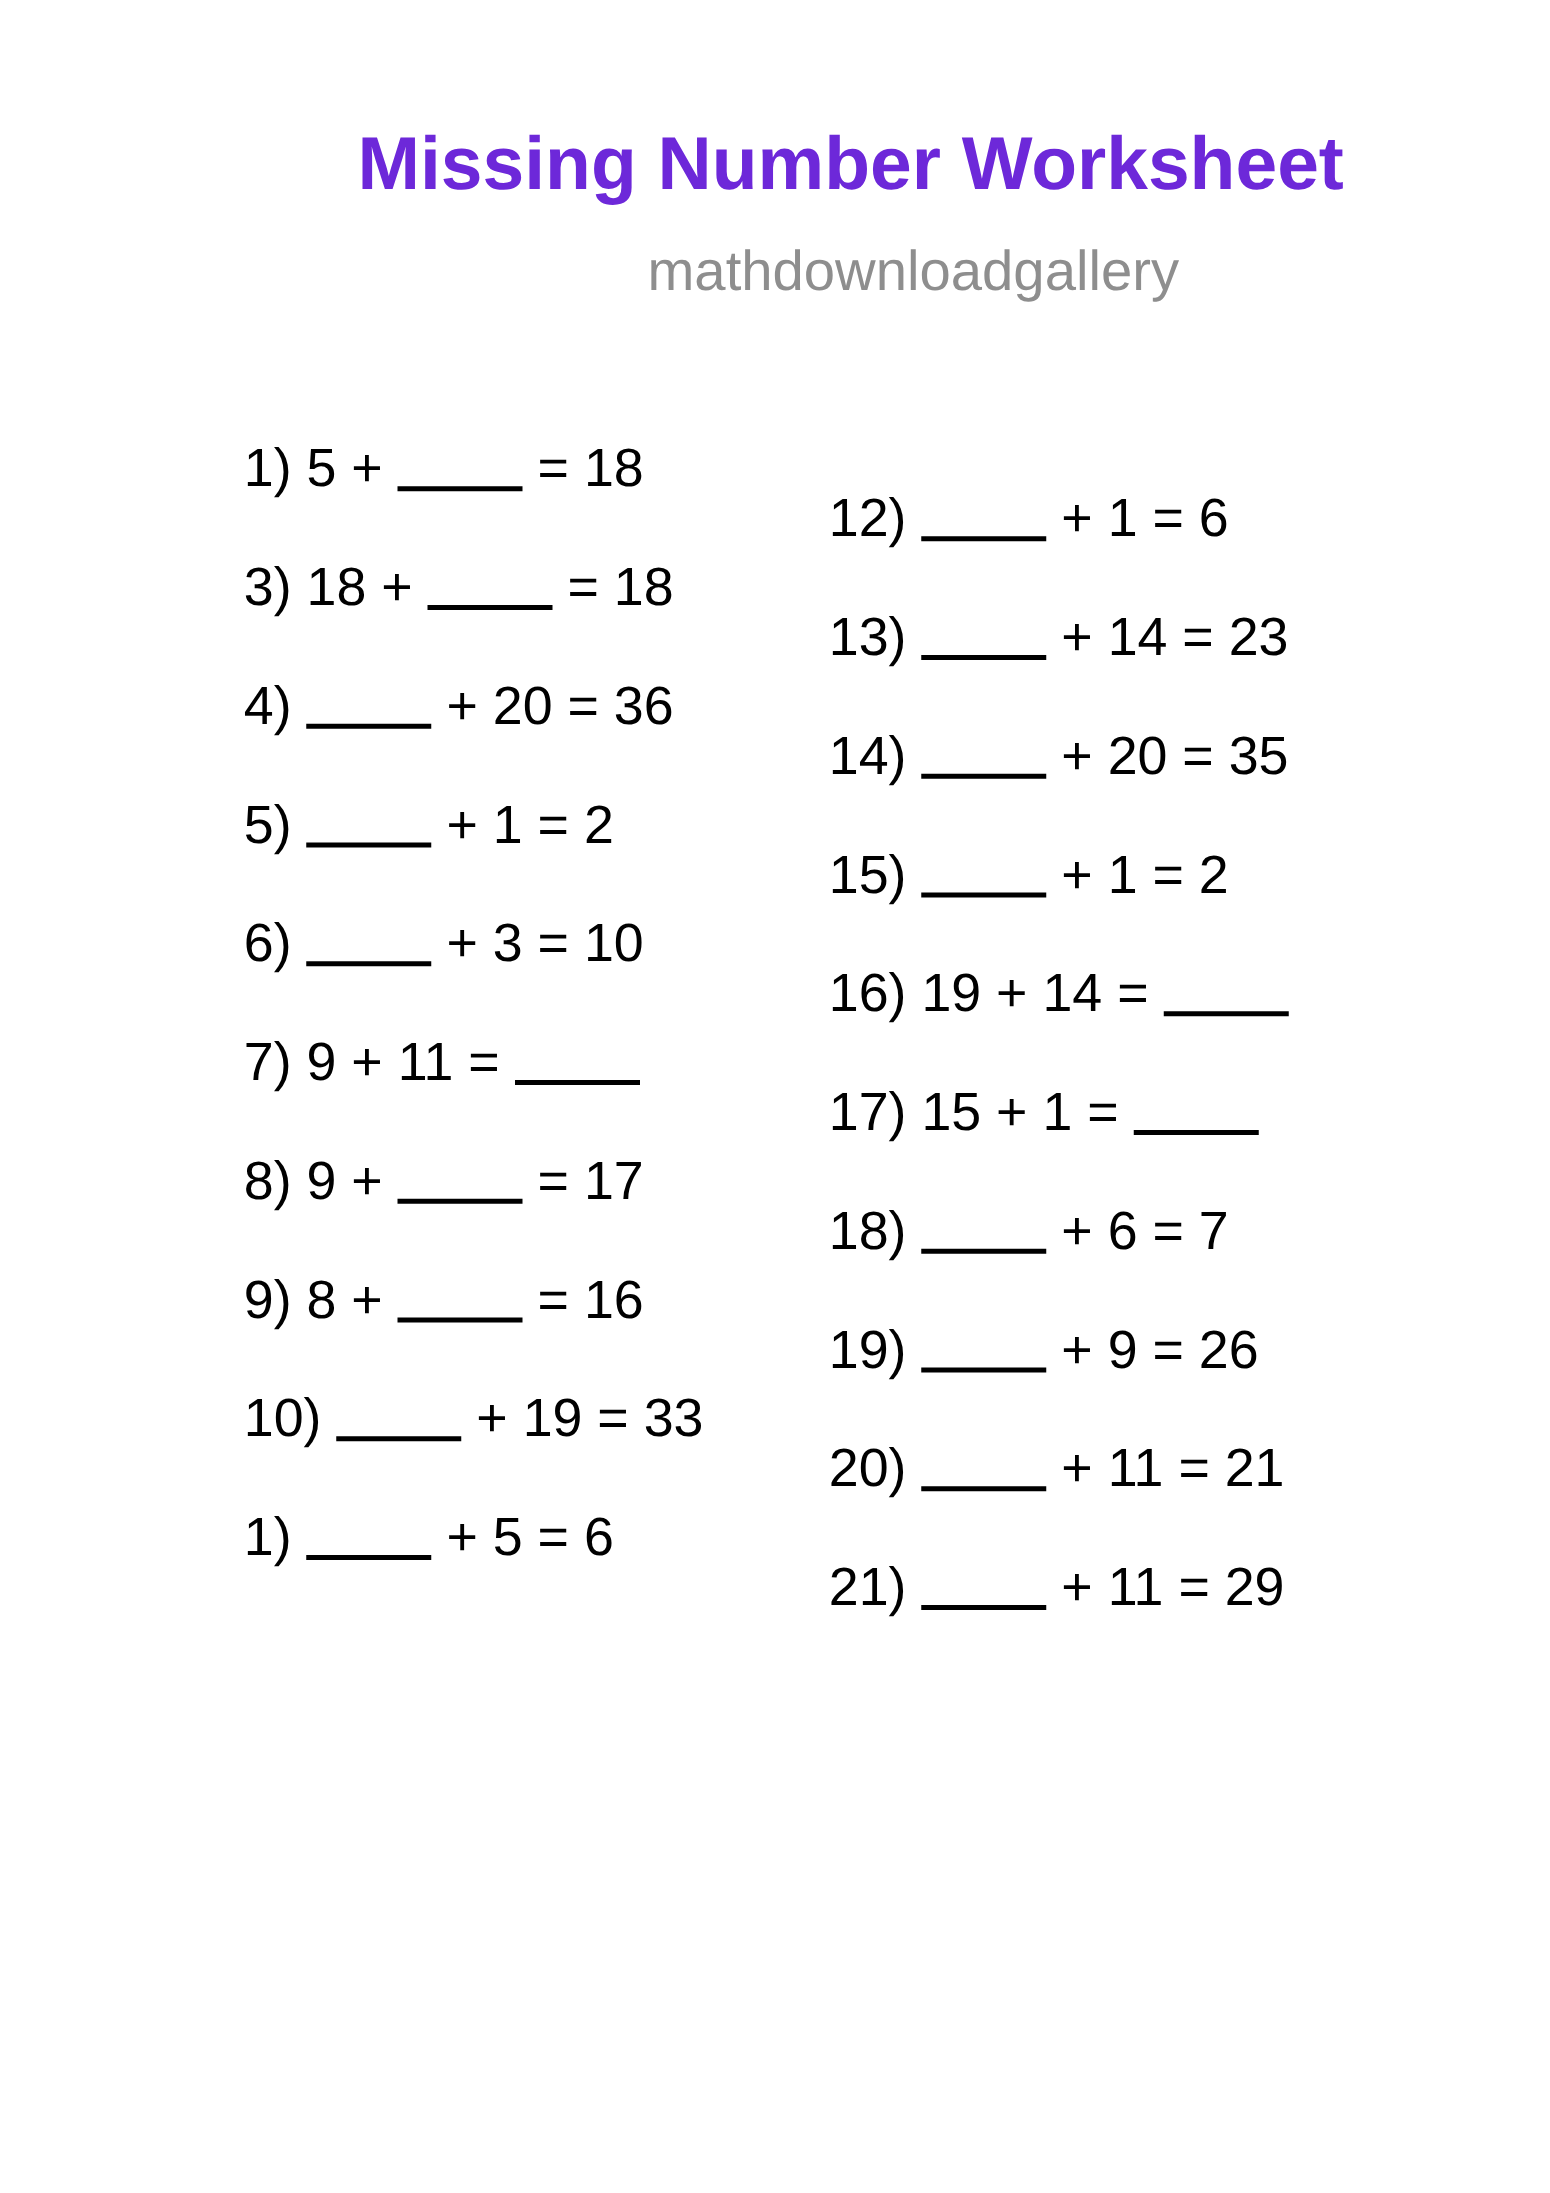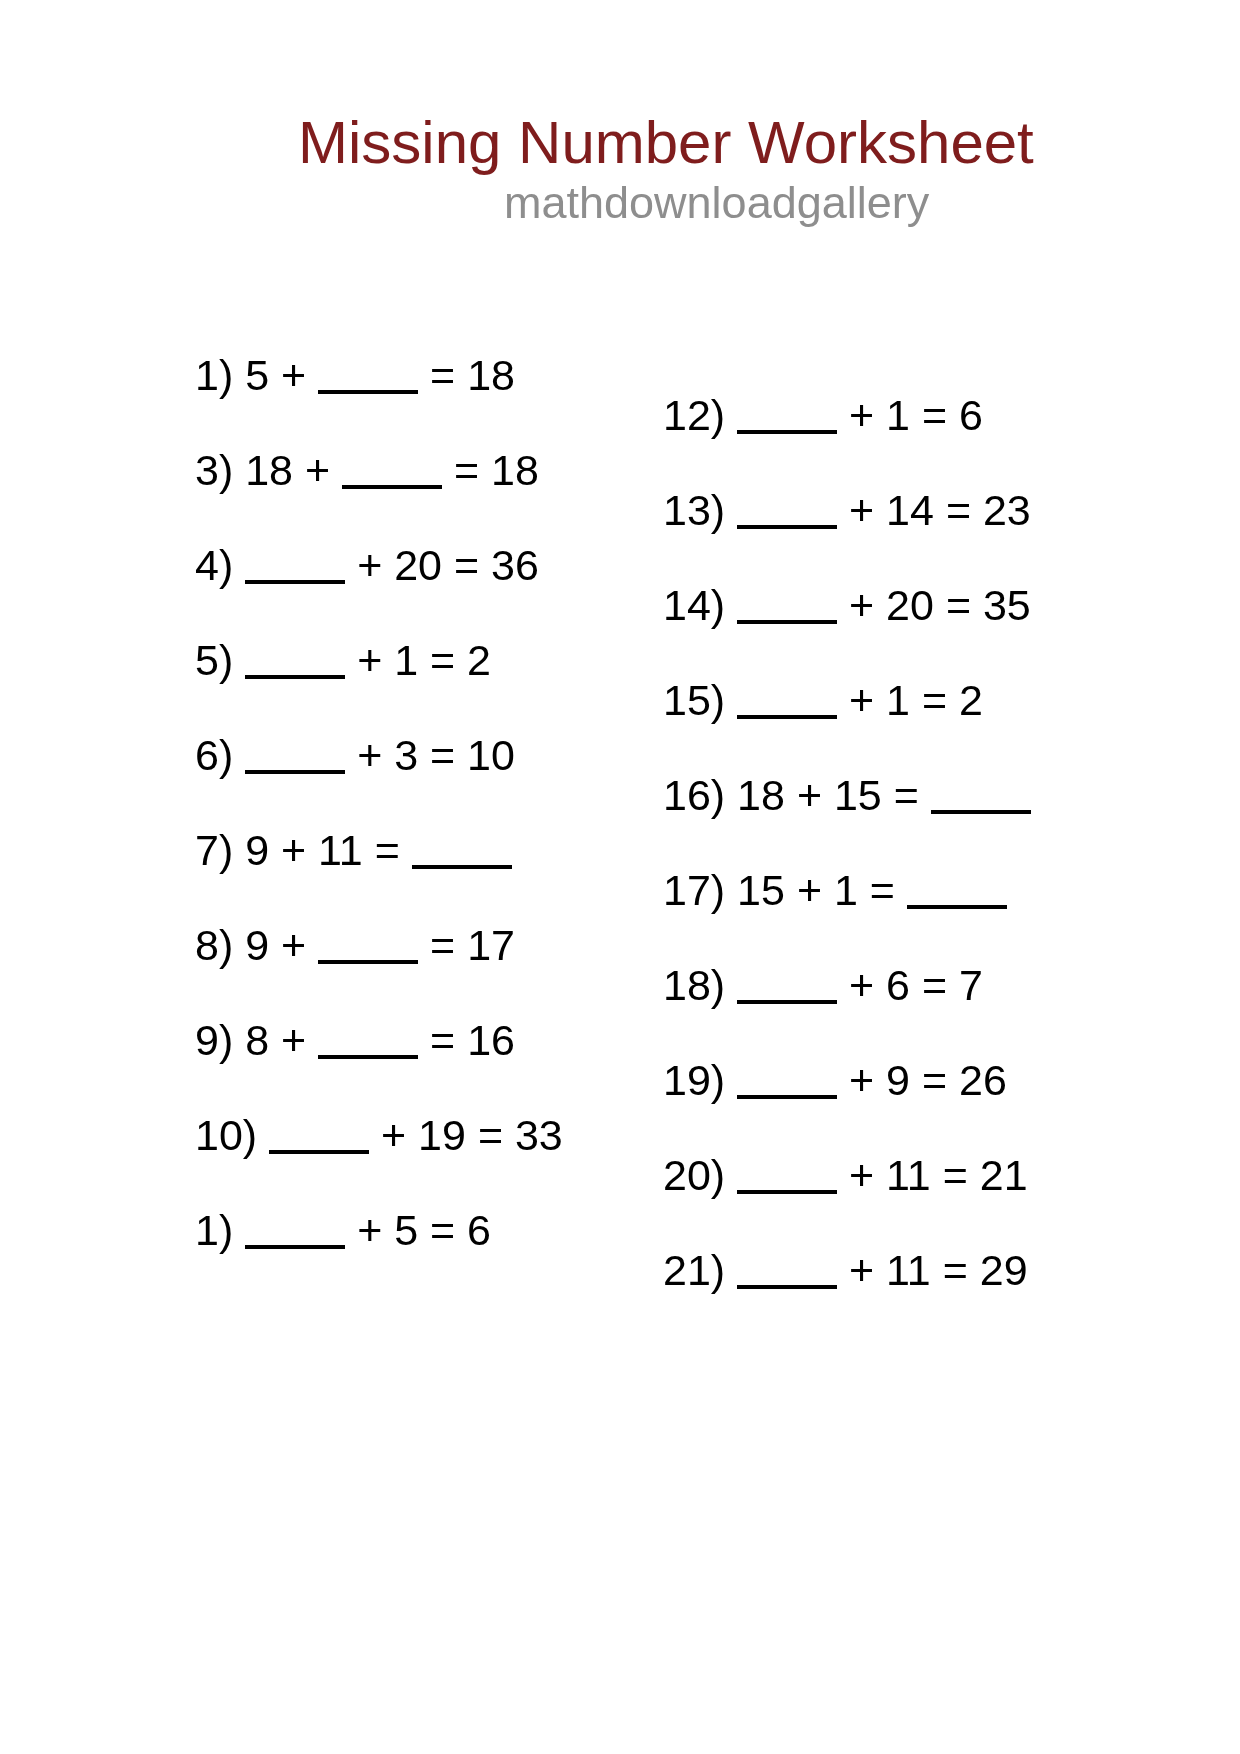--- a/index.html
+++ b/index.html
@@ -14,35 +14,35 @@
     font-family: "Liberation Sans", sans-serif;
     color: #000000;
     overflow: hidden;
   }
   .page-title {
     position: absolute;
     left: 286px;
     top: 101px;
     font-size: 60px;
     line-height: 60px;
-    font-weight: 400;
-    color: #7f1d1d;
+    font-weight: 700;
+    color: #6d28d9;
     white-space: nowrap;
-    margin: 12px;
+    margin: 0;
   }
   .page-subtitle {
     position: absolute;
     left: 502px;
     top: 178px;
     font-size: 45px;
     line-height: 45px;
     font-weight: 400;
     color: #8e8e8e;
     white-space: nowrap;
-    margin: 2px;
+    margin: 16px;
   }
   .column {
     position: absolute;
     top: 348px;
   }
   .column.left  { left: 195px; }
   .column.right { left: 663px; margin-top: 40px; }
   .row {
     font-size: 43px;
     line-height: 55px;
@@ -147,21 +147,21 @@
     <span>+ 20 = 35</span>
   </div>
   <div class="row">
     <span>15)</span>
     <span></span>
     <span class="blank"></span>
     <span>+ 1 = 2</span>
   </div>
   <div class="row">
     <span>16)</span>
-    <span>18 + 15 =</span>
+    <span>19 + 14 =</span>
     <span class="blank"></span>
     <span></span>
   </div>
   <div class="row">
     <span>17)</span>
     <span>15 + 1 =</span>
     <span class="blank"></span>
     <span></span>
   </div>
   <div class="row">

